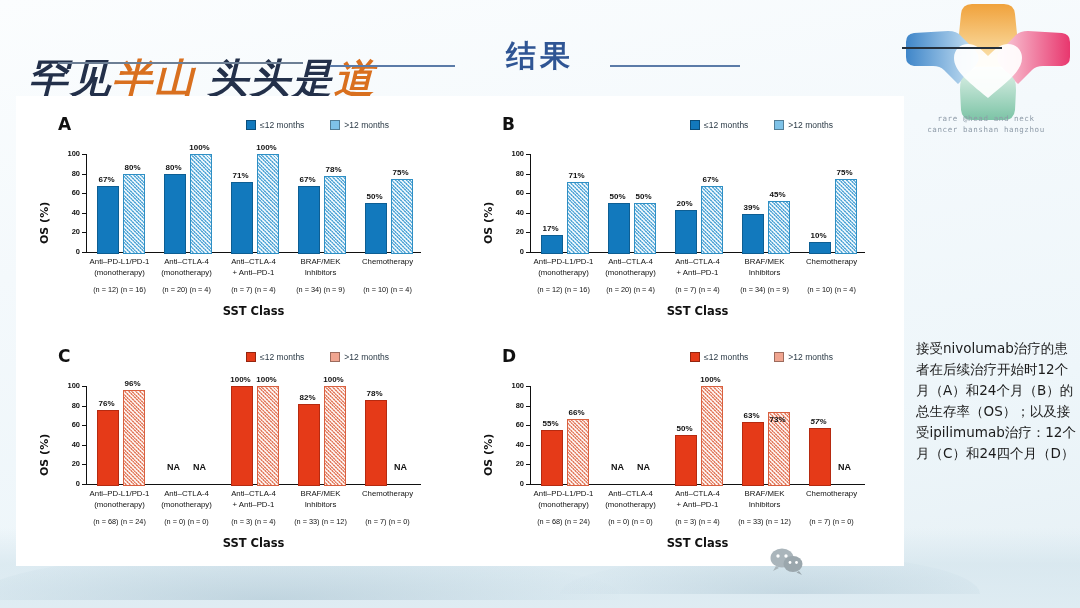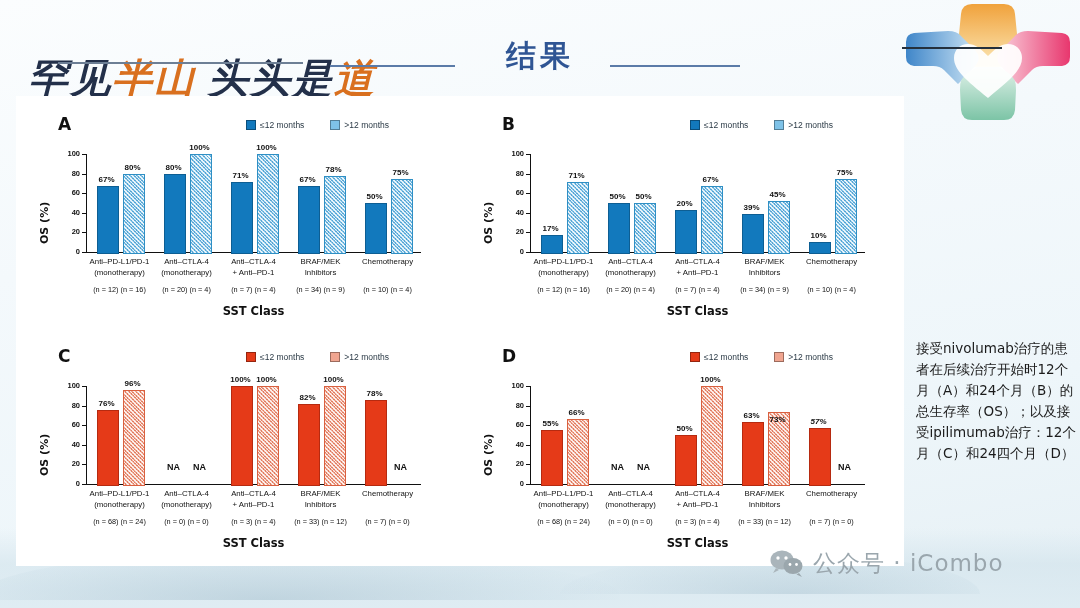--- a/index.html
+++ b/index.html
@@ -125,20 +125,24 @@
 
     <path d="M4 40 q0 -8 8 -9 l34 -2 q9 0 13 5 l14 14 q7 8 1 15 l-6 7 -12 12 -14 -14 q-4 -4 -11 -4 h-19 q-8 -1 -8 -9 z" fill="url(#gLeft)"></path>
 
     <path d="M168 40 q0 -8 -8 -9 l-34 -2 q-9 0 -13 5 l-14 14 q-7 8 -1 15 l6 7 12 12 14 -14 q4 -4 11 -4 h19 q8 -1 8 -9 z" fill="url(#gRight)"></path>
 
     <path d="M70 118 h32 q10 0 11 -10 l1 -20 q1 -12 -9 -18 l-8 -5 h-22 l-8 5 q-10 6 -9 18 l1 20 q1 10 11 10 z" fill="url(#gBottom)"></path>
 
     <path d="M86 96 C64 78 52 68 52 56 c0 -8 6 -14 14 -14 c7 0 12 4 20 12 c8 -8 13 -12 20 -12 c8 0 14 6 14 14 c0 12 -12 22 -34 40 z" fill="#ffffff" opacity="0.92"></path>
     <line x1="0" y1="46" x2="100" y2="46" stroke="#24303d" stroke-width="2"></line>
   </svg>
+  <div class="brand-text">
+    <div>rare @head and neck</div>
+    <div>cancer banshan hangzhou</div>
+  </div>
 </div>
 
 <div class="wm-center">公众号：iCombo</div>
 
 <div class="figure-card" id="figure-card">
     <div class="panel" style="left: 8px; top: 6px; width: 436px; height: 230px;">
       <div class="panel-letter" style="left: 34px; top: 12px;">A</div>
       <div class="legend" style="left: 222px; top: 18px;">
         <div class="item">
           <span class="swatch" style="background: rgb(18, 121, 189); border: 1px solid rgba(0, 0, 0, 0.35);"></span>
@@ -431,14 +435,13 @@
   <svg width="34" height="28" viewBox="0 0 34 28">
     <ellipse cx="12" cy="10" rx="11.5" ry="9.5" fill="#aab5bb"></ellipse>
     <path d="M6 18 l-3 5 6 -3 z" fill="#aab5bb"></path>
     <circle cx="8" cy="8" r="1.7" fill="#ffffff"></circle>
     <circle cx="16" cy="8" r="1.7" fill="#ffffff"></circle>
     <ellipse cx="23" cy="16" rx="9.5" ry="8" fill="#9ba7ad"></ellipse>
     <path d="M29 23 l3 4 -5.5 -2.5 z" fill="#9ba7ad"></path>
     <circle cx="20" cy="14.5" r="1.4" fill="#ffffff"></circle>
     <circle cx="26.5" cy="14.5" r="1.4" fill="#ffffff"></circle>
   </svg>
-  <span>公众号 · iCombo</span>
 </div>
 
 </body></html>

